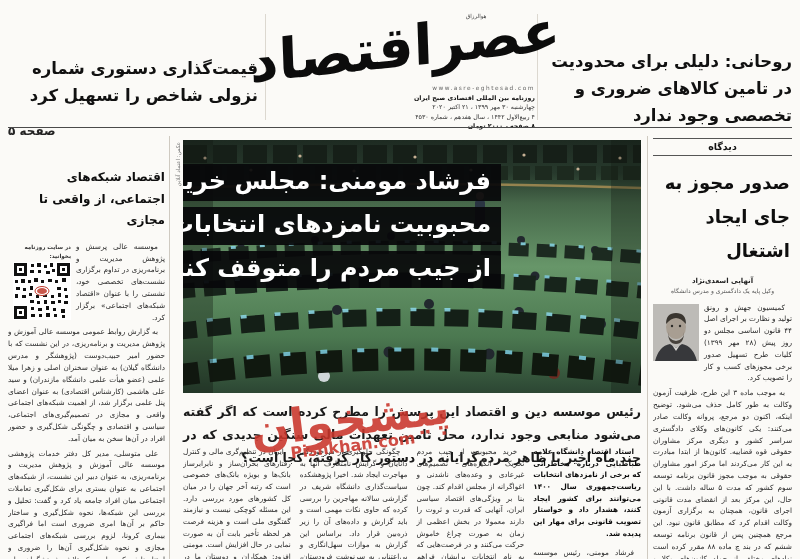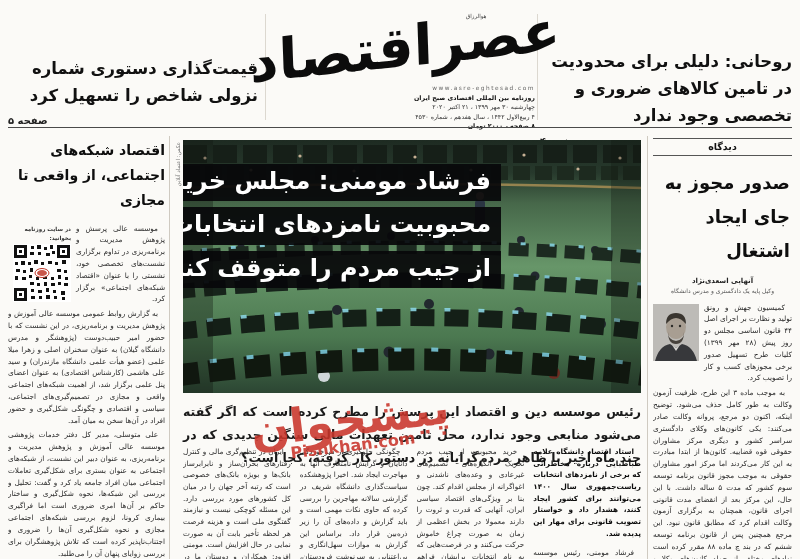--- a/index.html
+++ b/index.html
@@ -5,39 +5,39 @@
   * { margin:0; padding:0; box-sizing:border-box; }
   html,body { background:#e8e6e1; }
   body { font-family:"DejaVu Sans", sans-serif; }
   .page { position:relative; width:800px; height:559px; background:#fbfaf7; overflow:hidden;
           margin:0 auto; direction:rtl; color:#1c1c1c; }
 
   
   .hdr-vrule { position:absolute; width:1px; background:#dcd8d0; top:14px; height:106px; }
   .top-story { position:absolute; }
   .top-headline { font-weight:bold; font-size:16.5px; line-height:1.65; text-align:right; color:#111; }
-  .page-ref { font-size:10px; font-weight:bold; color:#222; margin-top:6px; text-align:left; }
+  .page-ref { font-size:12px; font-weight:bold; color:#222; margin-top:15px; text-align:left; }
 
   .masthead-logo { position:absolute; left:282px; top:0px; width:246px; height:92px;
                    display:flex; align-items:center; justify-content:center;
                    font-size:56px; font-weight:900; color:#0c0c0c; white-space:nowrap;
                    transform:rotate(-6deg) skewX(-4deg); letter-spacing:-3px; }
   .bismillah { position:absolute; left:466px; top:13px; font-size:5.5px; color:#444; }
   .masthead-info { position:absolute; left:392px; top:84px; width:143px; text-align:right;
                    font-size:6.3px; line-height:1.5; color:#333; }
   .masthead-info .site { direction:ltr; text-align:right; letter-spacing:1.5px; color:#666; font-size:5.8px; }
   .masthead-info .tagline { font-weight:bold; color:#111; }
   .masthead-info .price { font-weight:bold; color:#111; }
 
   .hrule { position:absolute; left:8px; right:8px; top:127px; height:1px; background:#4a4a4a; }
   .vrule { position:absolute; width:1px; background:#cfcac1; top:136px; height:423px; }
 
   
   .left-col { position:absolute; left:8px; top:138px; width:157px; height:421px; overflow:hidden; }
-  .left-col h2 { font-size:14px; font-weight:bold; line-height:1.8; text-align:right; margin-bottom:9px; color:#0e0e0e; }
+  .left-col h2 { font-size:12px; font-weight:bold; line-height:1.8; text-align:right; margin-bottom:9px; color:#0e0e0e;margin-top:29px; }
   .tiny-text { font-size:7.3px; line-height:1.62; text-align:justify; color:#2b2b2b; }
   .tiny-text p { margin-bottom:3px; text-indent:7px; }
   .qr-box { float:left; width:63px; margin:2px 5px 2px 0; }
   .qr-caption { font-size:5.6px; font-weight:bold; color:#333; text-align:right; margin-bottom:1px; }
 
   
   .center { position:absolute; left:175px; top:138px; width:466px; height:421px; }
   .photo-credit { position:absolute; left:0; top:4px; writing-mode:vertical-rl; transform:rotate(180deg);
                   font-size:5.5px; color:#777; letter-spacing:1px; }
   .photo { position:absolute; left:8px; top:2px; width:458px; height:253px; overflow:hidden; background:#4c774f; }

